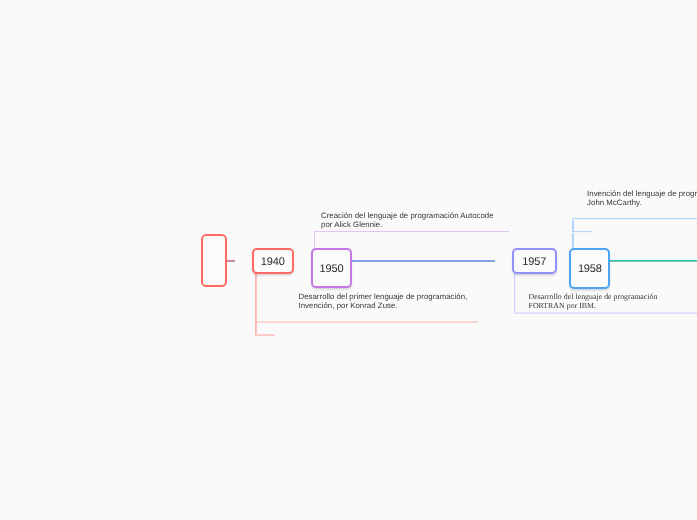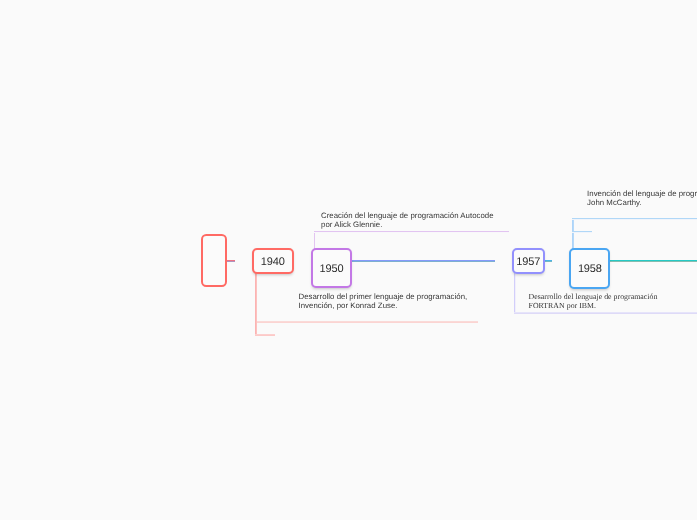--- a/index.html
+++ b/index.html
@@ -56,21 +56,21 @@
     </svg>
 
   <div id="nodes-layer">
     <div class="node" style="left: 184px; top: 234px; width: 26px; height: 53px; border-width: 2.5px; border-color: rgb(255, 106, 100); border-radius: 5.2px; box-shadow: none;"></div>
     <div class="node" style="left: 234.7px; top: 247.6px; width: 42.2px; height: 26.3px; border-width: 2.1px; border-color: rgb(255, 106, 100); border-radius: 5px;">
         <span>1940</span>
       </div>
     <div class="node" style="left: 293.8px; top: 247.6px; width: 41.3px; height: 40px; border-width: 2.1px; border-color: rgb(195, 120, 230); border-radius: 5px;">
         <span>1950</span>
       </div>
-    <div class="node" style="left: 494.8px; top: 247.6px; width: 33px; height: 26.3px; border-width: 2.1px; border-color: rgb(146, 144, 253); border-radius: 5px;">
+    <div class="node" style="left: 494.8px; top: 247.6px; width: 45px; height: 26.3px; border-width: 2.1px; border-color: rgb(146, 144, 253); border-radius: 5px;">
         <span>1957</span>
       </div>
     <div class="node" style="left: 552.2px; top: 247.6px; width: 41.3px; height: 41px; border-width: 2.1px; border-color: rgb(74, 166, 242); border-radius: 5px;">
         <span>1958</span>
       </div>
   </div>
 
   <div id="desc-layer">
     <div class="desc" style="left: 321px; top: 211.1px; color: rgb(53, 53, 53);">Creación del lenguaje de programación Autocode
 por Alick Glennie.</div>

